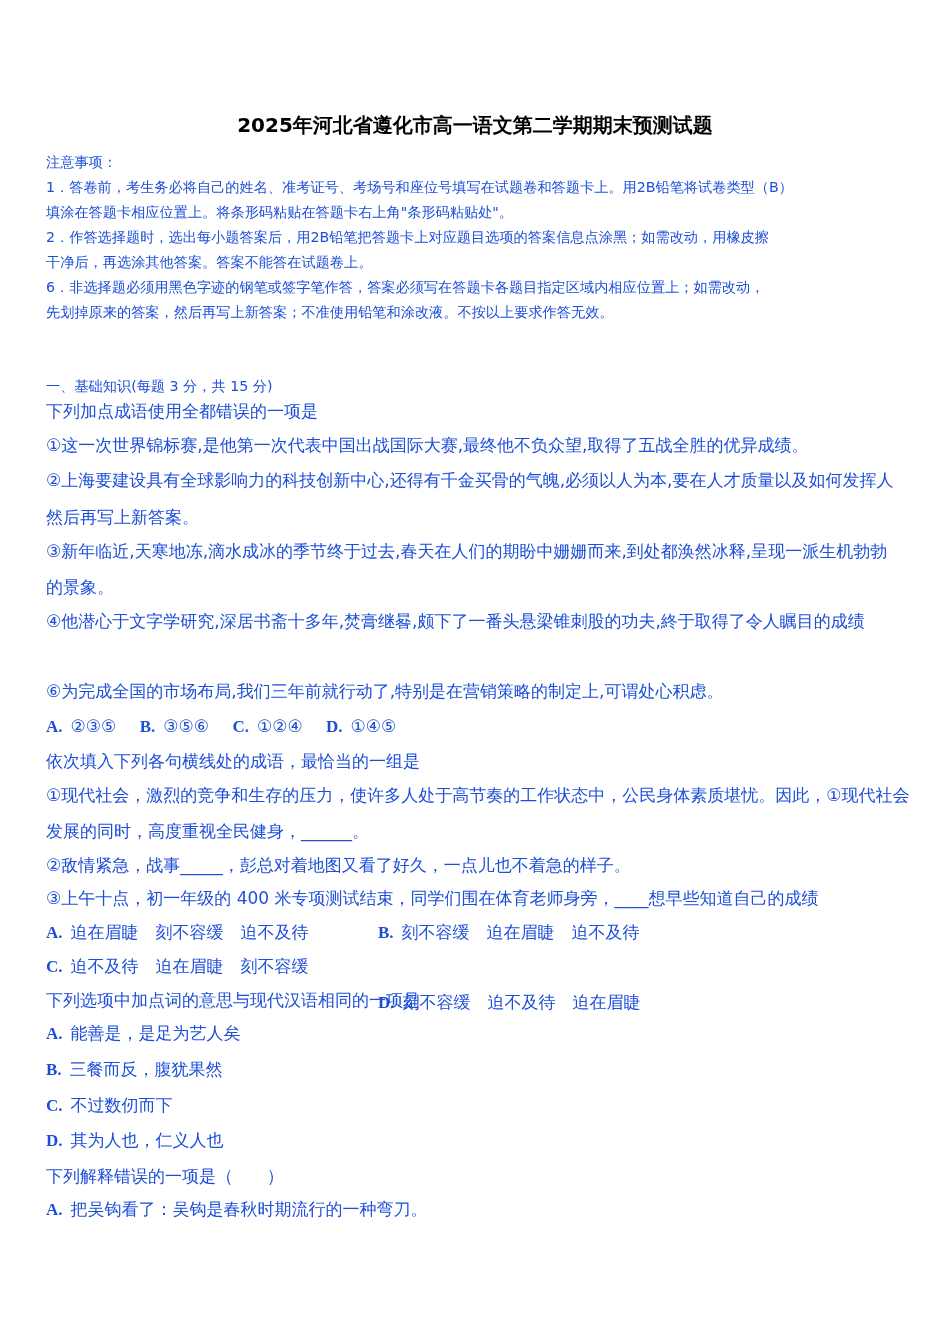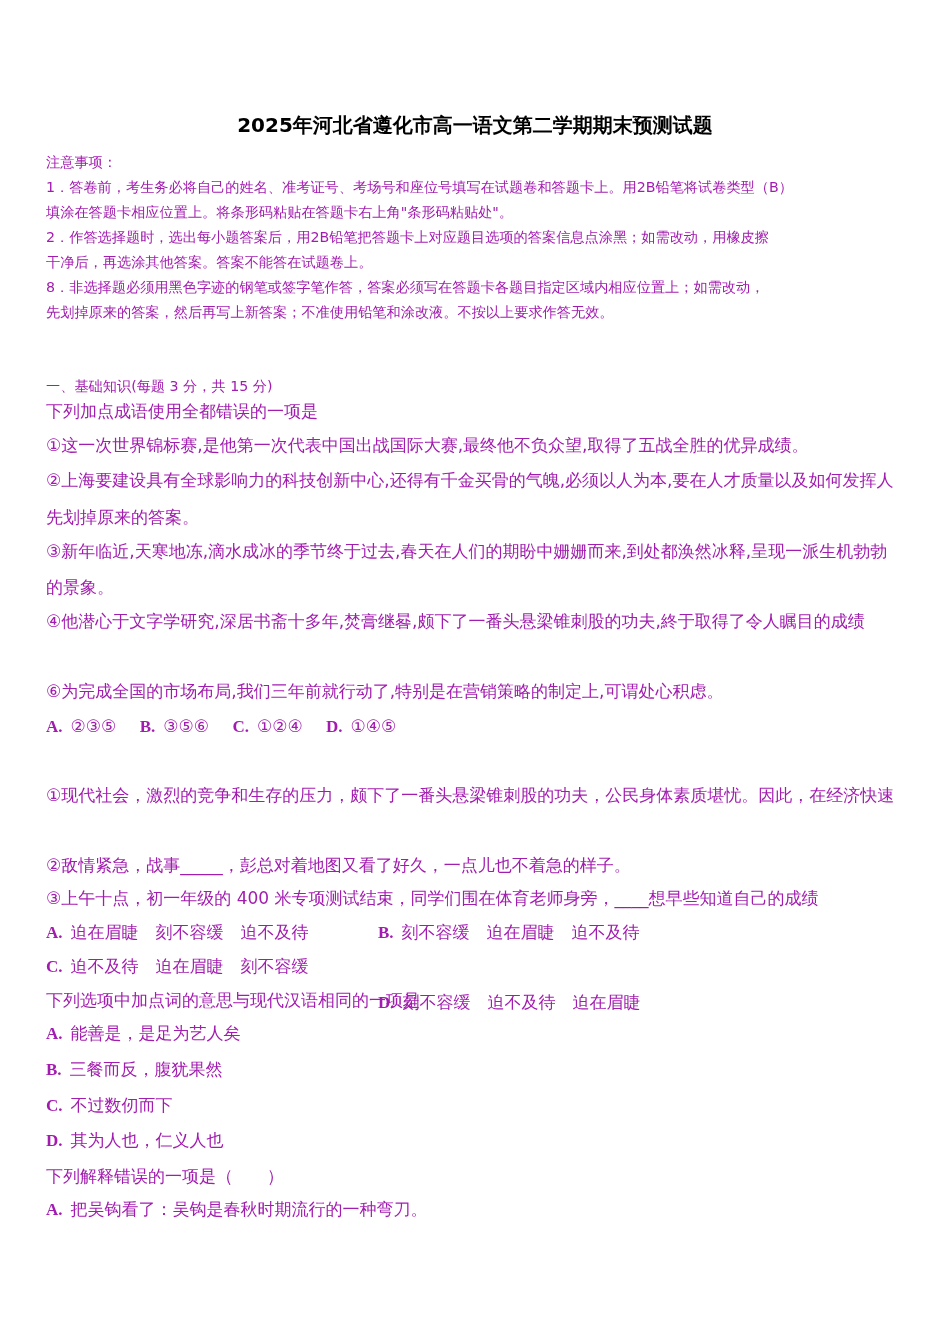--- a/index.html
+++ b/index.html
@@ -1,60 +1,62 @@
 <!DOCTYPE html>
 <html><head>
 <meta charset="utf-8">
 <style>
   html, body { margin: 0; padding: 0; background: #ffffff; }
   body { width: 950px; height: 1344px; position: relative; overflow: hidden;
          font-family: "DejaVu Sans", "Liberation Sans", sans-serif; color: #111; }
   .page { position: absolute; left: 0; top: 0; width: 950px; height: 1344px; }
   .title { position: absolute; left: 0; width: 950px; top: 112px; text-align: center;
            font-size: 20px; font-weight: bold; letter-spacing: 0px; color: #000; }
-  .line { position: absolute; left: 46px; white-space: nowrap; font-size: 14.6px; line-height: 20px; color: #a21caf; }
+  .line { position: absolute; left: 46px; white-space: nowrap; font-size: 14.6px; line-height: 20px; color: #1d4ed8; }
   .notice { font-size: 14.2px; }
   .q { font-size: 17px; }
   .opt-letter { font-family: "Liberation Serif", "DejaVu Serif", serif; font-weight: bold; margin-right: 8px; }
   .gap { display: inline-block; width: 18px; }
 </style>
 </head>
 <body>
 
 <div class="page">
 
   <div class="title">2025年河北省遵化市高一语文第二学期期末预测试题</div>
 
   <div class="line notice" style="top:152px">注意事项：</div>
   <div class="line notice" style="top:177px">1．答卷前，考生务必将自己的姓名、准考证号、考场号和座位号填写在试题卷和答题卡上。用2B铅笔将试卷类型（B）</div>
   <div class="line notice" style="top:202px">填涂在答题卡相应位置上。将条形码粘贴在答题卡右上角"条形码粘贴处"。</div>
   <div class="line notice" style="top:227px">2．作答选择题时，选出每小题答案后，用2B铅笔把答题卡上对应题目选项的答案信息点涂黑；如需改动，用橡皮擦</div>
   <div class="line notice" style="top:252px">干净后，再选涂其他答案。答案不能答在试题卷上。</div>
-  <div class="line notice" style="top:277px">8．非选择题必须用黑色字迹的钢笔或签字笔作答，答案必须写在答题卡各题目指定区域内相应位置上；如需改动，</div>
+  <div class="line notice" style="top:277px">6．非选择题必须用黑色字迹的钢笔或签字笔作答，答案必须写在答题卡各题目指定区域内相应位置上；如需改动，</div>
   <div class="line notice" style="top:302px">先划掉原来的答案，然后再写上新答案；不准使用铅笔和涂改液。不按以上要求作答无效。</div>
 
   <div class="line notice" style="top:376px">一、基础知识(每题 3 分，共 15 分)</div>
 
   <div class="line q" style="top:401px">下列加点成语使用全都错误的一项是</div>
   <div class="line q" style="top:435px">①这一次世界锦标赛,是他第一次代表中国出战国际大赛,最终他不负众望,取得了五战全胜的优异成绩。</div>
   <div class="line q" style="top:470px">②上海要建设具有全球影响力的科技创新中心,还得有千金买骨的气魄,必须以人为本,要在人才质量以及如何发挥人</div>
-  <div class="line q" style="top:507px">先划掉原来的答案。</div>
+  <div class="line q" style="top:507px">然后再写上新答案。</div>
   <div class="line q" style="top:541px">③新年临近,天寒地冻,滴水成冰的季节终于过去,春天在人们的期盼中姗姗而来,到处都涣然冰释,呈现一派生机勃勃</div>
   <div class="line q" style="top:577px">的景象。</div>
   <div class="line q" style="top:611px">④他潜心于文字学研究,深居书斋十多年,焚膏继晷,颇下了一番头悬梁锥刺股的功夫,終于取得了令人瞩目的成绩</div>
   <div class="line q" style="top:681px">⑥为完成全国的市场布局,我们三年前就行动了,特别是在营销策略的制定上,可谓处心积虑。</div>
 
   <div class="line q" style="top:716px">
     <span><span class="opt-letter">A.</span><span>②③⑤</span></span><span class="gap"></span>
     <span><span class="opt-letter">B.</span><span>③⑤⑥</span></span><span class="gap"></span>
     <span><span class="opt-letter">C.</span><span>①②④</span></span><span class="gap"></span>
     <span><span class="opt-letter">D.</span><span>①④⑤</span></span>
   </div>
 
-  <div class="line q" style="top:785px">①现代社会，激烈的竞争和生存的压力，颇下了一番头悬梁锥刺股的功夫，公民身体素质堪忧。因此，在经济快速</div>
+  <div class="line q" style="top:751px">依次填入下列各句横线处的成语，最恰当的一组是</div>
+  <div class="line q" style="top:785px">①现代社会，激烈的竞争和生存的压力，使许多人处于高节奏的工作状态中，公民身体素质堪忧。因此，①现代社会</div>
+  <div class="line q" style="top:821px">发展的同时，高度重视全民健身，______。</div>
   <div class="line q" style="top:855px">②敌情紧急，战事_____，彭总对着地图又看了好久，一点儿也不着急的样子。</div>
   <div class="line q" style="top:888px">③上午十点，初一年级的 400 米专项测试结束，同学们围在体育老师身旁，____想早些知道自己的成绩</div>
 
   <div class="line q" style="top:922px"><span class="opt-letter">A.</span><span>迫在眉睫　刻不容缓　迫不及待</span></div>
   <div class="line q" style="top:922px;left:378px"><span class="opt-letter">B.</span><span>刻不容缓　迫在眉睫　迫不及待</span></div>
   <div class="line q" style="top:956px"><span class="opt-letter">C.</span><span>迫不及待　迫在眉睫　刻不容缓</span></div>
   <div class="line q" style="top:992px;left:378px"><span class="opt-letter">D.</span><span>刻不容缓　迫不及待　迫在眉睫</span></div>
 
   <div class="line q" style="top:990px">下列选项中加点词的意思与现代汉语相同的一项是</div>
   <div class="line q" style="top:1023px"><span class="opt-letter">A.</span><span>能善是，是足为艺人矣</span></div>

